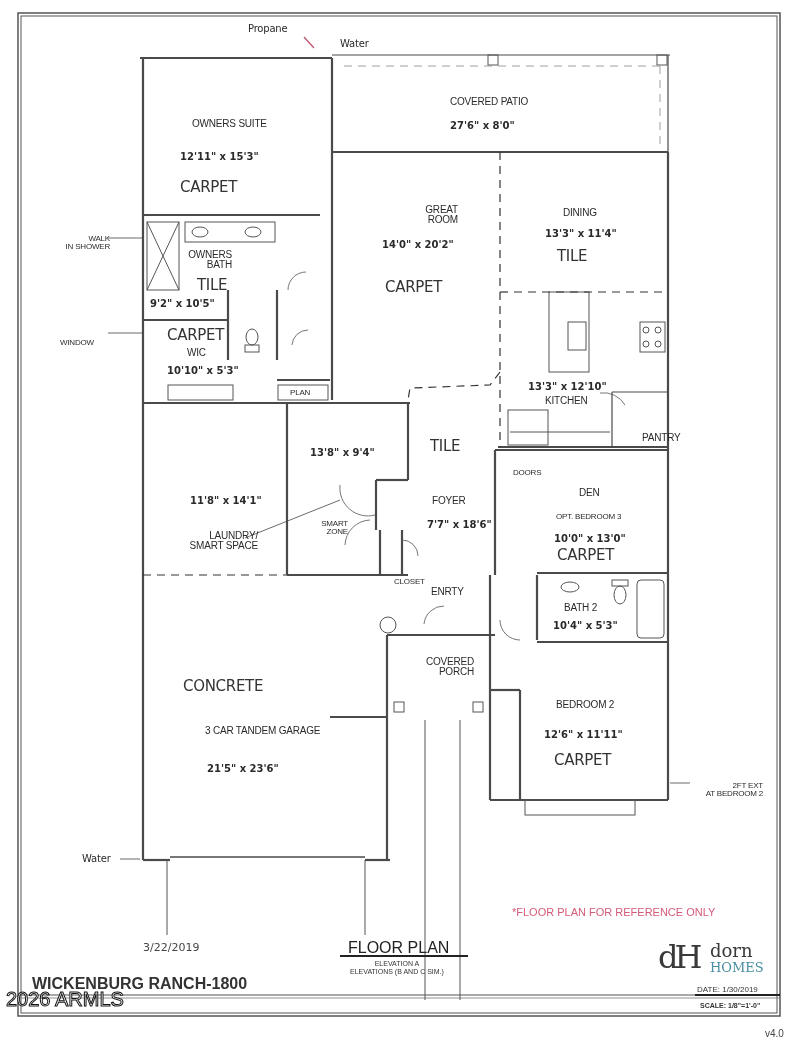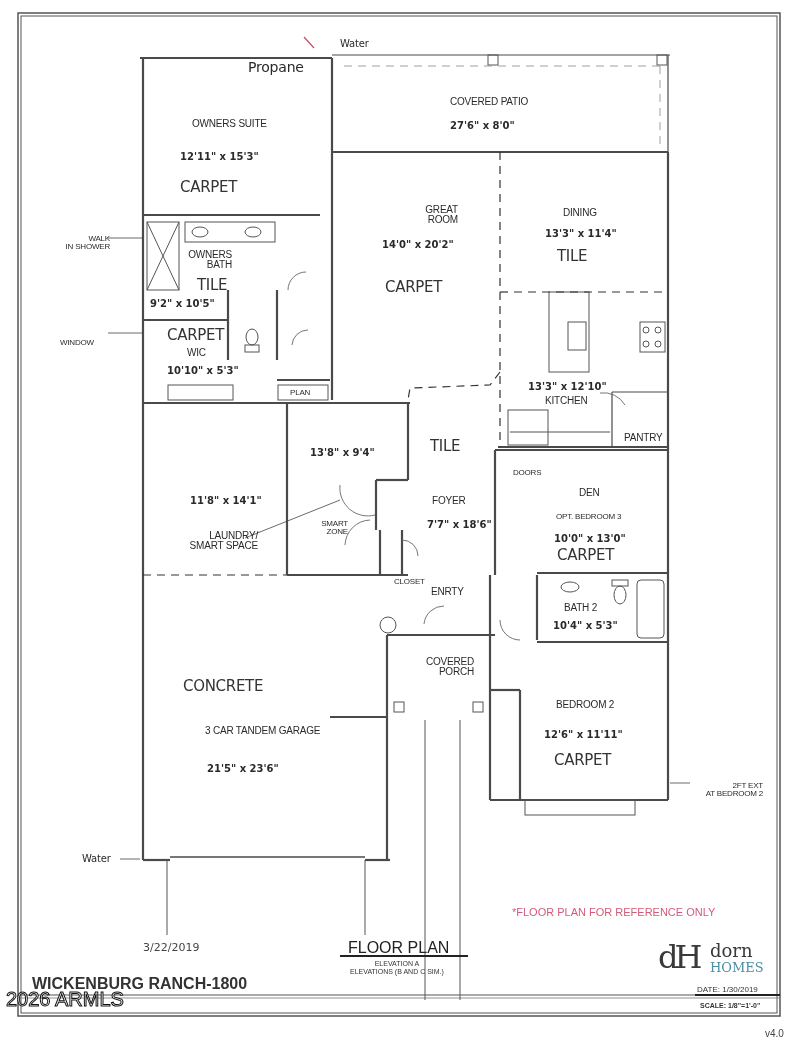--- a/index.html
+++ b/index.html
@@ -158,21 +158,21 @@
     <line x1="108" y1="333" x2="143" y2="333"></line>
     <line x1="245" y1="538" x2="340" y2="500"></line>
     <line x1="670" y1="783" x2="690" y2="783"></line>
     <line x1="120" y1="859" x2="140" y2="859"></line>
   </g>
   <line x1="304" y1="37" x2="314" y2="48" stroke="#c0506a" stroke-width="1.2"></line>
 
   <line x1="340" y1="956" x2="468" y2="956" stroke="#222" stroke-width="2"></line>
 </svg>
 
-<div class="lbl" style="left:248px;top:23px;font-family:'DejaVu Sans',sans-serif;font-size:14px;margin-top:36px;">Propane</div>
+<div class="lbl" style="left:248px;top:23px;font-family:'DejaVu Sans',sans-serif;font-size:10px;">Propane</div>
 <div class="lbl" style="left:340px;top:38px;font-family:'DejaVu Sans',sans-serif;font-size:10px;">Water</div>
 <div class="lbl center" style="left:58px;top:235px;font-size:8px;width:52px;">
   <div>WALK</div>
   <div>IN SHOWER</div>
 </div>
 <div class="lbl" style="left:60px;top:338px;font-size:8px;">WINDOW</div>
 <div class="lbl center" style="left:188px;top:531px;font-size:10px;width:70px;">
   <div>LAUNDRY/</div>
   <div>SMART SPACE</div>
 </div>
@@ -209,21 +209,21 @@
 
 <div class="floor" style="left:167px;top:326px;">CARPET</div>
 <div class="lbl" style="left:187px;top:347px;">WIC</div>
 <div class="dim" style="left:167px;top:365px;">10'10" x 5'3"</div>
 
 <div class="lbl" style="left:290px;top:388px;font-size:8px;">PLAN</div>
 
 <div class="dim" style="left:528px;top:381px;">13'3" x 12'10"</div>
 <div class="lbl" style="left:545px;top:395px;">KITCHEN</div>
 
-<div class="lbl" style="left:624px;top:432px;">PANTRY</div>
+<div class="lbl" style="left:642px;top:432px;">PANTRY</div>
 
 <div class="dim" style="left:190px;top:495px;">11'8" x 14'1"</div>
 
 <div class="dim" style="left:310px;top:447px;">13'8" x 9'4"</div>
 
 <div class="lbl center" style="left:318px;top:520px;width:30px;font-size:8px;">
   <div>SMART</div>
   <div>ZONE</div>
 </div>
 

